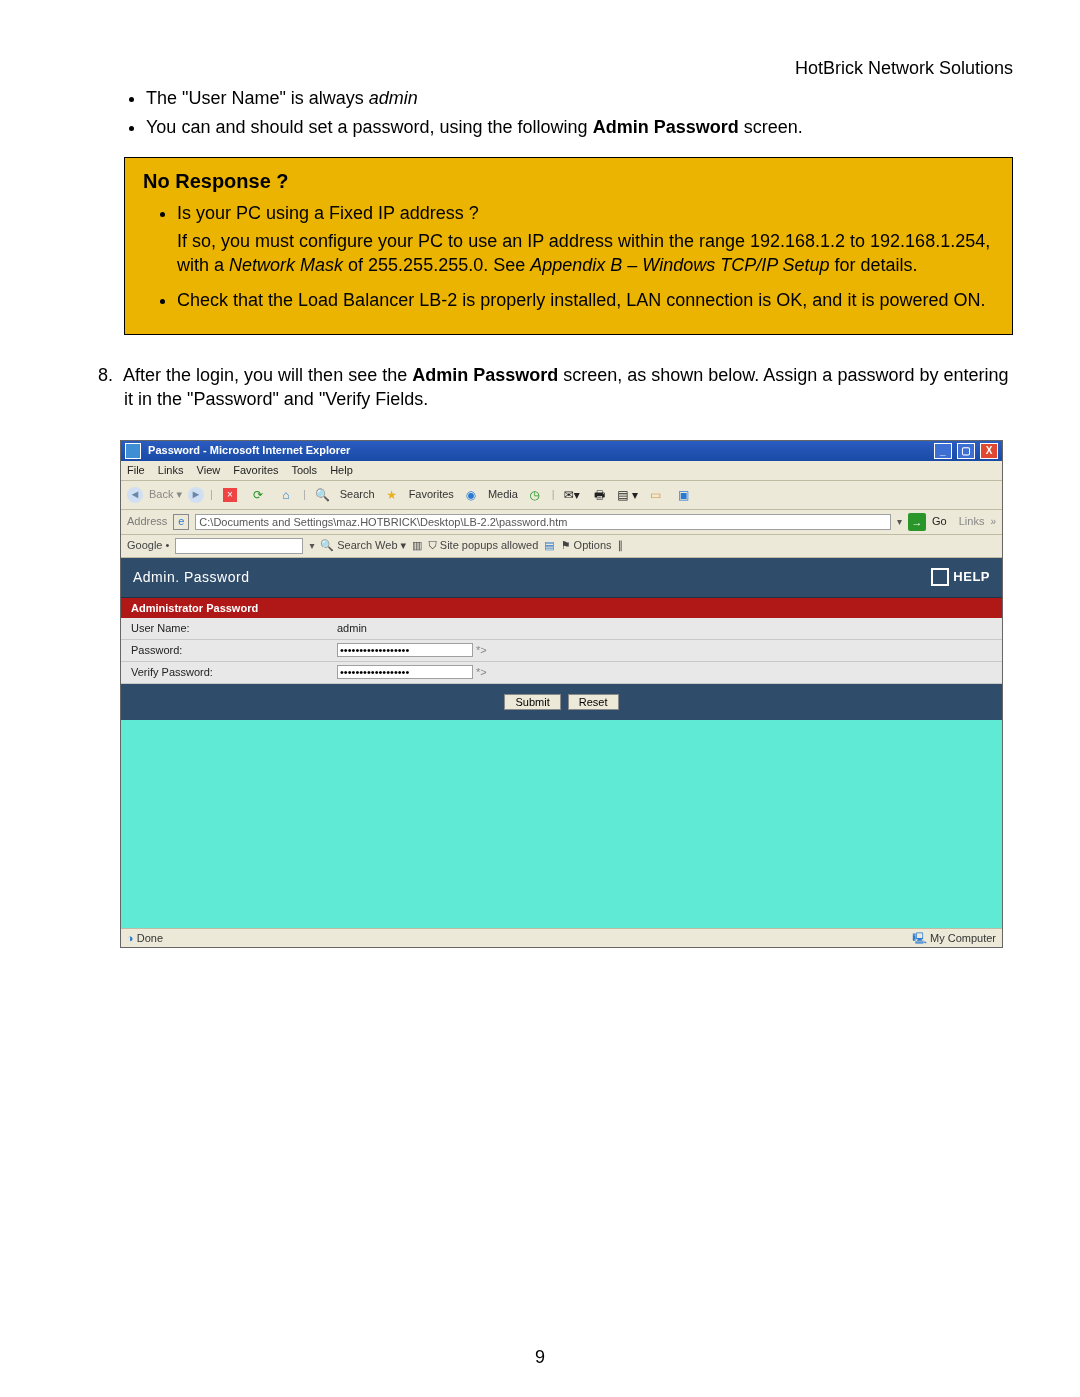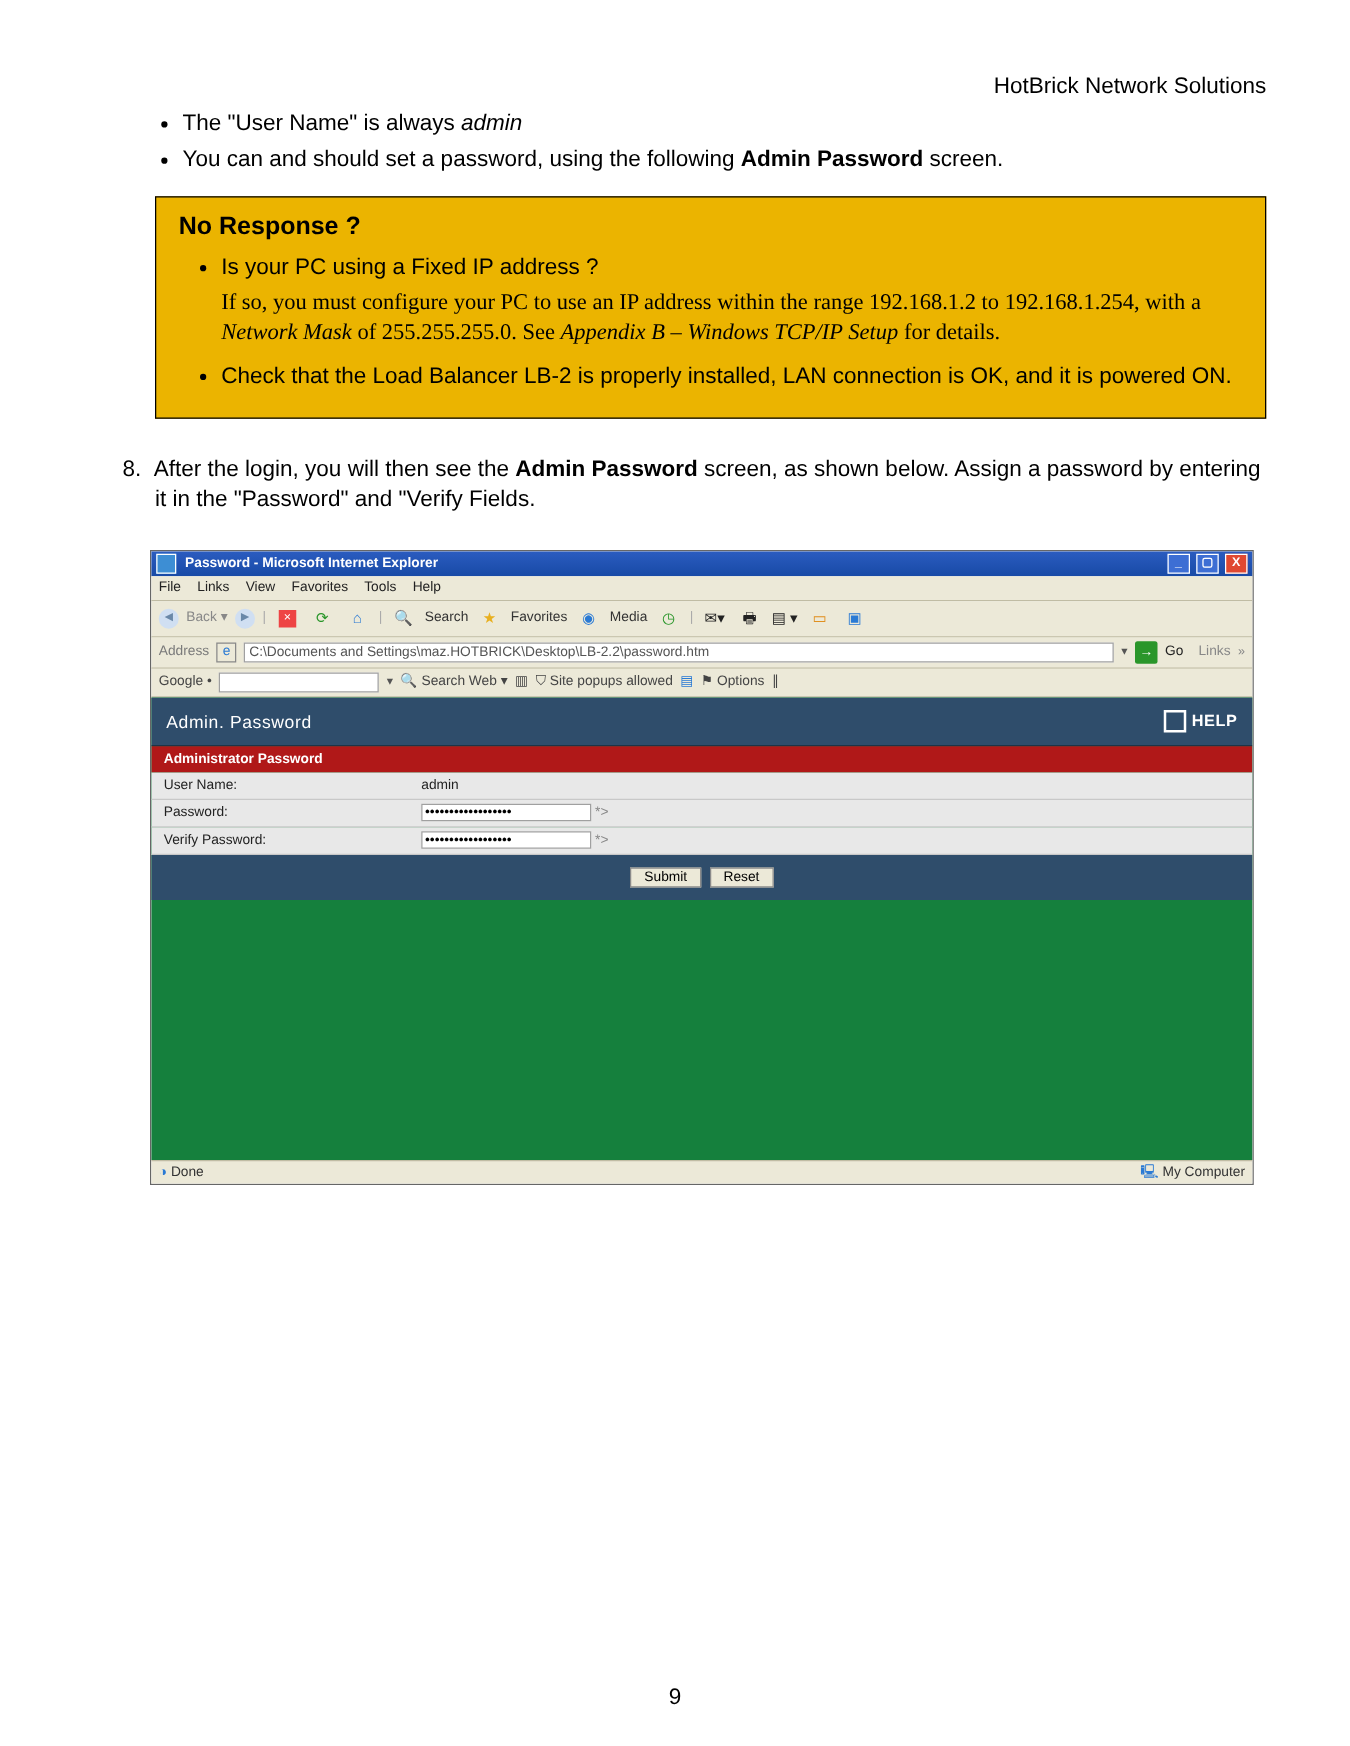--- a/index.html
+++ b/index.html
@@ -46,21 +46,20 @@
   }
   .callout ul {
     margin: 0;
     padding-left: 34px;
   }
   .callout li {
     margin-bottom: 6px;
   }
   .callout p {
     margin: 4px 0 10px 0;
-    font-family: Liberation Serif, serif;
   }
   .step {
     margin-left: -2px;
     padding-left: 26px;
     text-indent: -26px;
     margin-bottom: 28px;
   }
   .step .num {
     display: inline;
   }
@@ -142,21 +141,21 @@
     font-weight:bold;
   }
   .ie .googbar input {
     width: 120px;
     font-size: 11px;
     border: 1px solid #a0a0a0;
     padding: 1px 3px;
   }
   .ie .googbar .gi { font-size:11px; color:#444;text-align:center; }
   .ie .content {
-    background: #15803d;
+    background: #5eead4;
     height: 370px;
     position: relative;
     overflow-y: auto;
   }
   .ie .admin-head {
     background: #2f4d6b;
     color: #fff;
     font-size: 14px;
     letter-spacing: .5px;
     padding: 10px 12px 10px 12px;

